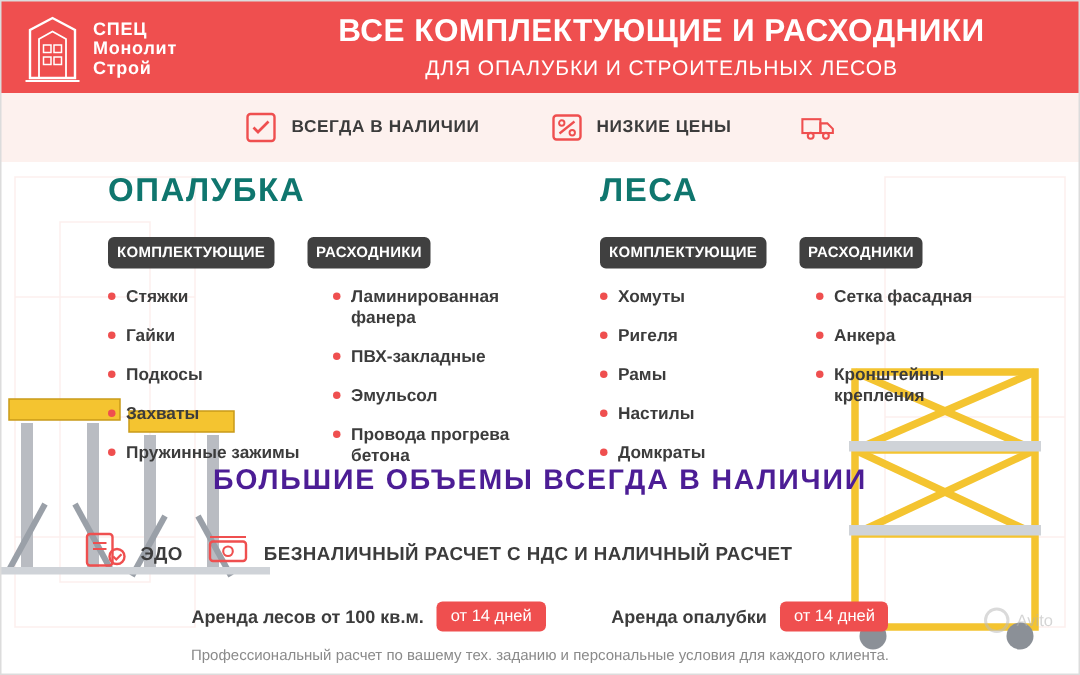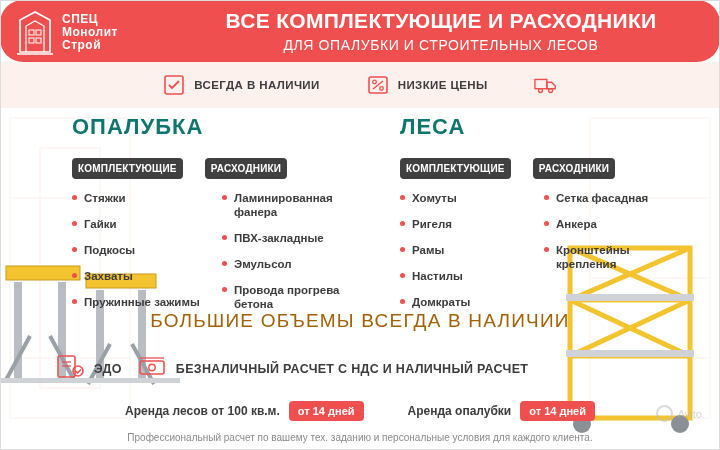--- a/index.html
+++ b/index.html
@@ -13,21 +13,20 @@
     position:relative;
     width:720px;height:450px;
     background:#ffffff;
     overflow:hidden;
   }
 
   
   .header{
     position:absolute;left:0;top:0;width:720px;height:62px;
     background:#ef4f4f;
-    border-radius:23px;
   }
   .logo{
     position:absolute;left:14px;top:6px;width:150px;height:52px;
     display:flex;align-items:center;gap:6px;
   }
   .logo-mark{
     width:42px;height:48px;position:relative;
   }
   .logo-mark svg{display:block;}
   .logo-text{
@@ -108,41 +107,41 @@
 
   .col-lesa .list{width:120px;}
   .col-lesa .lists{gap:24px;}
 
   
   .volumes{
     position:absolute;left:0;top:198px;width:720px;height:30px;
     display:flex;align-items:center;justify-content:center;
   }
   .volumes span{
-    font-size:19px;font-weight:normal;color:#a16207;letter-spacing:1.2px;
+    font-size:19px;font-weight:bold;color:#4c1d95;letter-spacing:1.2px;
   }
 
   
   .payrow{
     position:absolute;left:0;top:240px;width:584px;height:42px;
     display:flex;align-items:center;justify-content:center;gap:16px;
   }
   .pay-item{display:flex;align-items:center;gap:8px;}
   .pay-item .pl{font-size:12.5px;font-weight:bold;color:#3c3c3c;letter-spacing:.3px;}
   .pay-item.edo .pl{font-size:12.5px;}
 
   
   .rentrow{
     position:absolute;left:0;top:290px;width:720px;height:26px;
     display:flex;align-items:center;justify-content:center;gap:44px;
   }
   .rent{display:flex;align-items:center;gap:9px;}
   .rent .rl{font-size:12px;font-weight:bold;color:#3c3c3c;}
   .rent .rv{
-    background:#ef4f4f;color:#ffffff;font-size:11px;font-weight:bold;
+    background:#ef4f4f;color:#ffffff;font-size:11px;font-weight:normal;
     border-radius:4px;padding:4px 9px;white-space:nowrap;
   }
 
   .footnote{
     position:absolute;left:0;top:324px;width:720px;text-align:center;
     font-size:10px;color:#8a8a8a;
   }
 
   
   .watermark{

